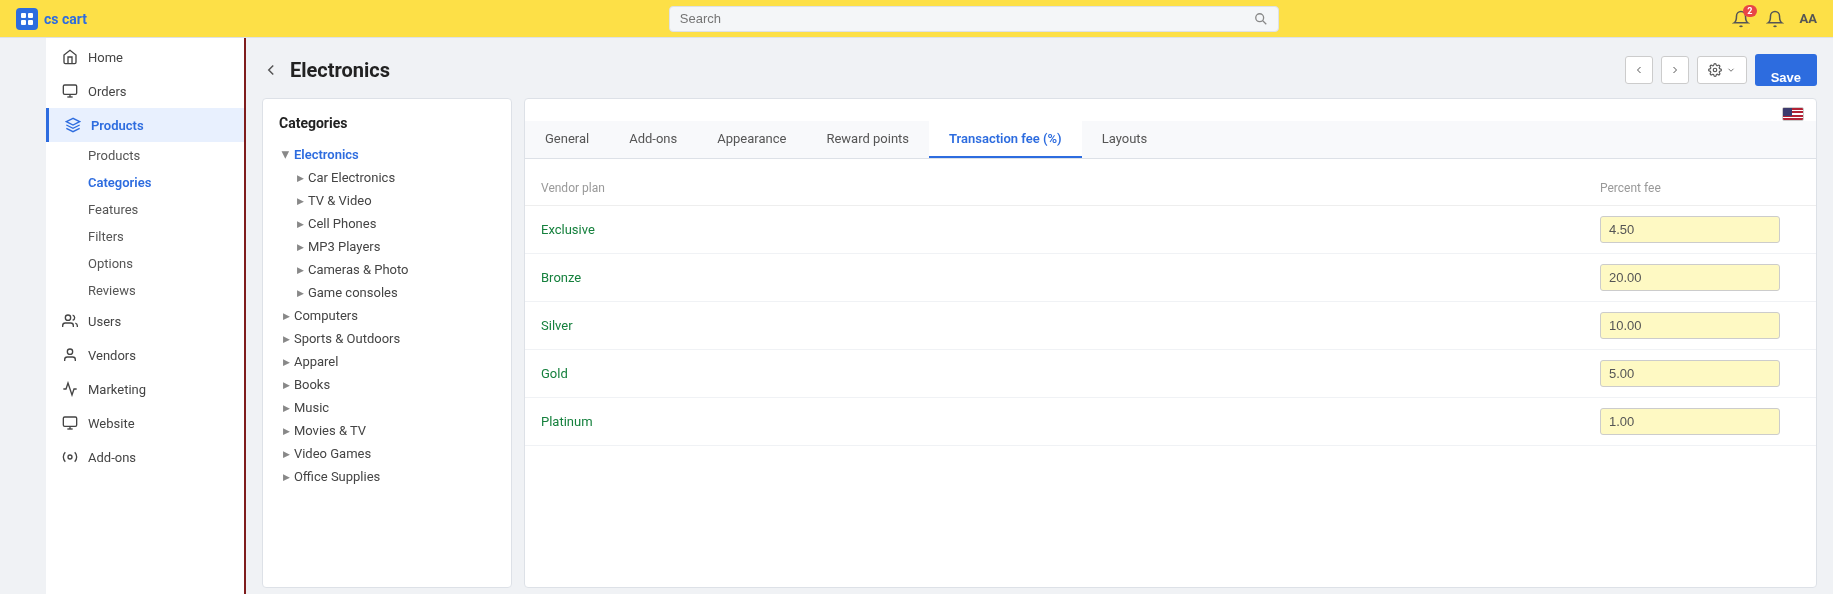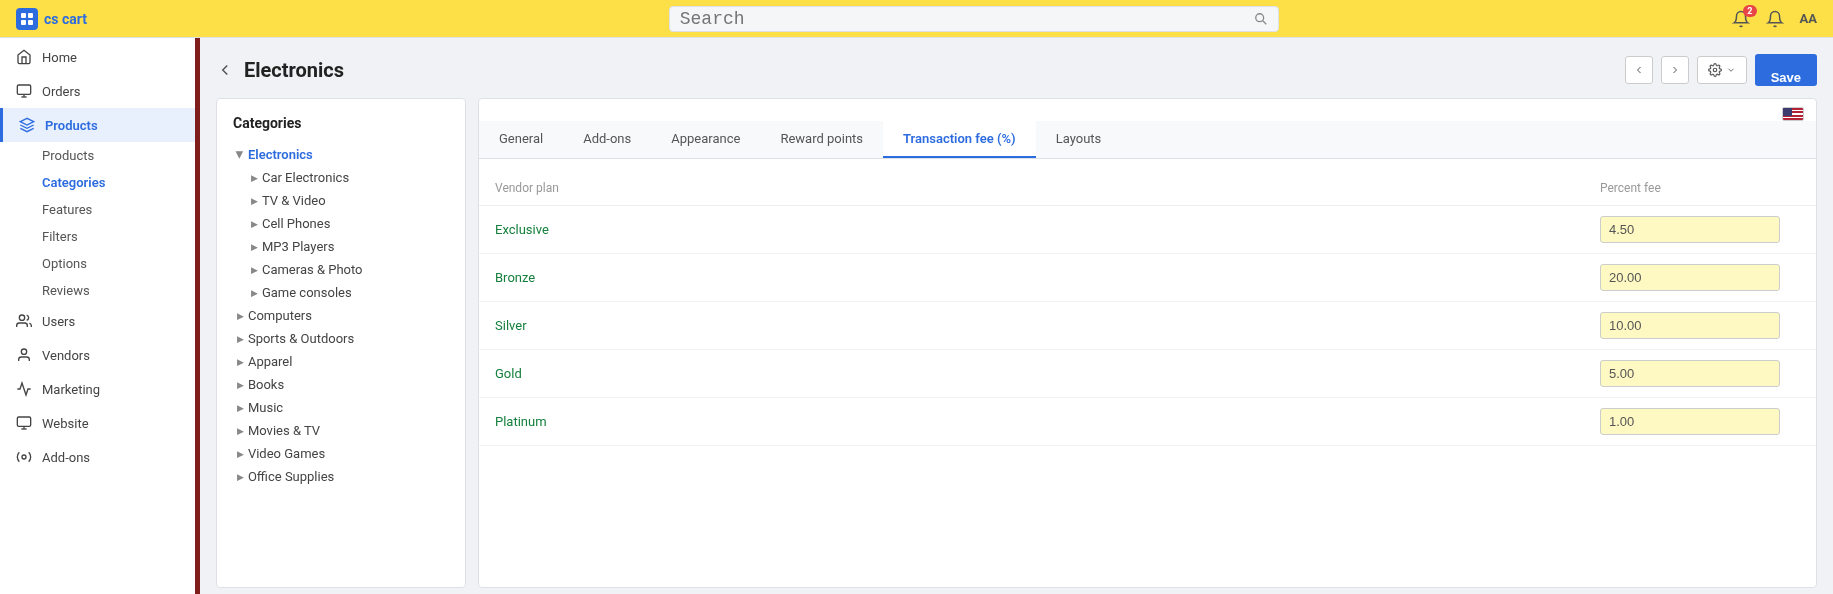--- a/index.html
+++ b/index.html
@@ -8,31 +8,31 @@
     
     .top-nav {
       display: flex; align-items: center; background: #fde047; height: 38px;
       border-bottom: 1px solid #dde1e7; padding: 0 16px; position: relative; z-index: 10;
     }
     .logo { display: flex; align-items: center; gap: 6px; font-weight: 700; font-size: 14px; color: #2d6cdf; width: 200px; }
     .logo-icon { width: 22px; height: 22px; background: #2d6cdf; border-radius: 4px; display: flex; align-items: center; justify-content: center; }
     .logo-icon svg { width: 14px; height: 14px; fill: #fff; }
     .search-bar { flex: 1; display: flex; justify-content: center; }
     .search-input-wrap { display: flex; align-items: center; background: #f4f6f8; border: 1px solid #dde1e7; border-radius: 4px; width: 610px; padding: 0 10px; height: 26px; }
-    .search-input-wrap input { background: transparent; border: none; outline: none; font-size: 18px; color: #555; flex: 1; font-family: Liberation Mono, monospace; }
+    .search-input-wrap input { background: transparent; border: none; outline: none; font-size: 13px; color: #555; flex: 1; }
     .nav-icons { display: flex; align-items: center; gap: 16px; }
     .nav-icon-btn { position: relative; cursor: pointer; color: #666; display: flex; align-items: center; justify-content: center; }
     .badge { position: absolute; top: -5px; right: -7px; background: #e84646; color: #fff; font-size: 9px; border-radius: 9px; padding: 1px 4px; font-weight: 700; }
     .nav-aa { font-weight: 700; font-size: 13px; color: #555; }
 
     
     .layout { display: flex; height: calc(594px - 38px); }
 
     
-    .sidebar { width: 200px; background: #fff; border-right: 5px solid #7f1d1d; overflow-y: auto; flex-shrink: 0; }
+    .sidebar { width: 200px; background: #fff; border-right: 2px solid #7f1d1d; overflow-y: auto; flex-shrink: 0; margin-left: 46px; }
     .sidebar-item { display: flex; align-items: center; gap: 10px; padding: 9px 16px; cursor: pointer; color: #444; font-size: 13px; }
     .sidebar-item.active { background: #e8f0fe; color: #2d6cdf; font-weight: 600; border-left: 3px solid #2d6cdf; }
     .sidebar-item svg { width: 16px; height: 16px; flex-shrink: 0; }
     .sidebar-section { padding: 2px 0; }
     .sidebar-sub { padding: 6px 16px 6px 42px; cursor: pointer; color: #555; font-size: 13px; }
     .sidebar-sub.active-sub { color: #2d6cdf; font-weight: 600; }
 
     
     .main { flex: 1; overflow: auto; padding: 16px; }
     .page-header { display: flex; align-items: center; justify-content: space-between; margin-bottom: 12px; }

